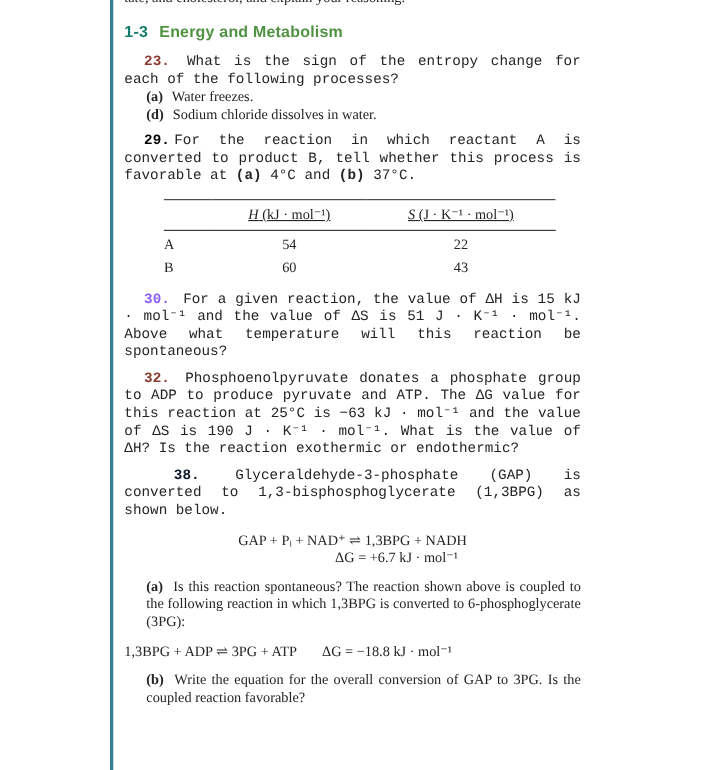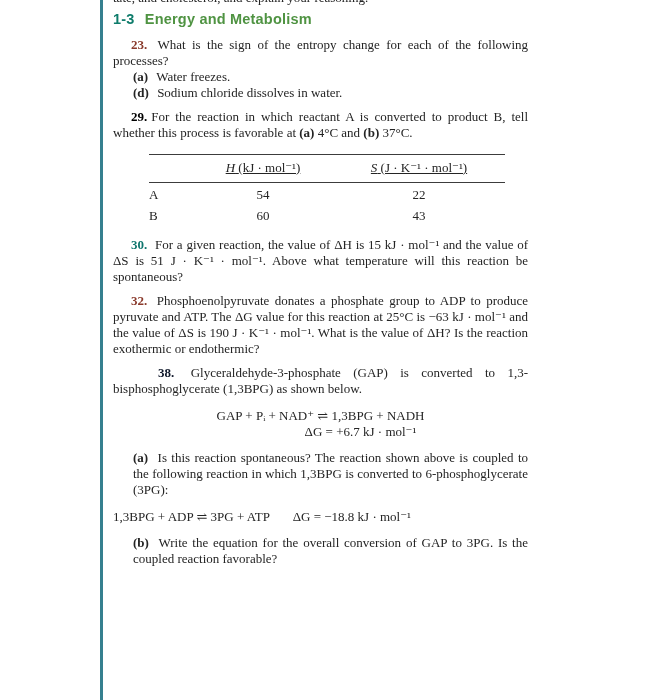--- a/index.html
+++ b/index.html
@@ -10,28 +10,28 @@
     overflow: hidden;
     position: relative;
     font-family: "Liberation Serif", "DejaVu Serif", serif;
     font-size: 13px;
     line-height: 16px;
     color: #242424;
   }
   .accent-bar { position: absolute; left: 100px; top: 0; width: 3px; height: 700px; background: #35808f; }
   .clip-line { position: absolute; left: 113px; top: 0; height: 7px; width: 430px; overflow: hidden; }
   .clip-line span { display: block; margin-top: -10px; white-space: nowrap; }
-  .content { position: absolute; left: 113px; top: 9px; width: 415px; }
+  .content { position: absolute; left: 113px; top: 20px; width: 415px; }
   .section-heading {
     font-family: "Liberation Sans", "DejaVu Sans", sans-serif;
     font-size: 14.5px; font-weight: bold;
     margin: 2px 0 10px 0; letter-spacing: 0.2px;
   }
   .sec-num { margin-right: 6px; }
-  .prob { margin: 8px 0 0 0; text-indent: 18px; text-align: justify; }
+  .prob { margin: 8px 0 0 0; text-indent: 18px; text-align: justify; font-family: Liberation Mono, monospace; }
   .pnum { font-weight: bold; margin-right: 4px; }
   .choices { margin: 0 0 0 20px; }
   .clabel { font-weight: bold; margin-right: 5px; }
   .bold { font-weight: bold; }
   .data-table { border-collapse: collapse; margin: 13px 0 12px 36px; width: 356px; border-top: 1.2px solid #3c3c3c; }
   .data-table th { font-weight: normal; }
   .data-table thead th { border-bottom: 1.2px solid #3c3c3c; padding: 5px 0 6px; text-align: center; text-decoration: underline; }
   .col-lbl { width: 44px; }
   .col-h { width: 140px; }
   .col-s { width: 172px; }
@@ -101,21 +101,21 @@
         </tr>
         <tr>
           <td>B</td>
           <td>60</td>
           <td>43</td>
         </tr>
       </tbody>
     </table>
 
     <p class="prob">
-      <span class="pnum" style="color: #0f766e;">30.</span>
+      <span class="pnum" style="color: #8b5cf6;">30.</span>
       <span>For a given reaction, the value of ΔH is 15 kJ · mol⁻¹ and the value of ΔS is 51 J · K⁻¹ · mol⁻¹. Above what temperature will this reaction be spontaneous?</span>
     </p>
 
 
     <p class="prob">
       <span class="pnum" style="color: rgb(138, 58, 44);">32.</span>
       <span>Phosphoenolpyruvate donates a phosphate group to ADP to produce pyruvate and ATP. The ΔG value for this reaction at 25°C is −63 kJ · mol⁻¹ and the value of ΔS is 190 J · K⁻¹ · mol⁻¹. What is the value of ΔH? Is the reaction exothermic or endothermic?</span>
     </p>
 
     <p class="prob">

